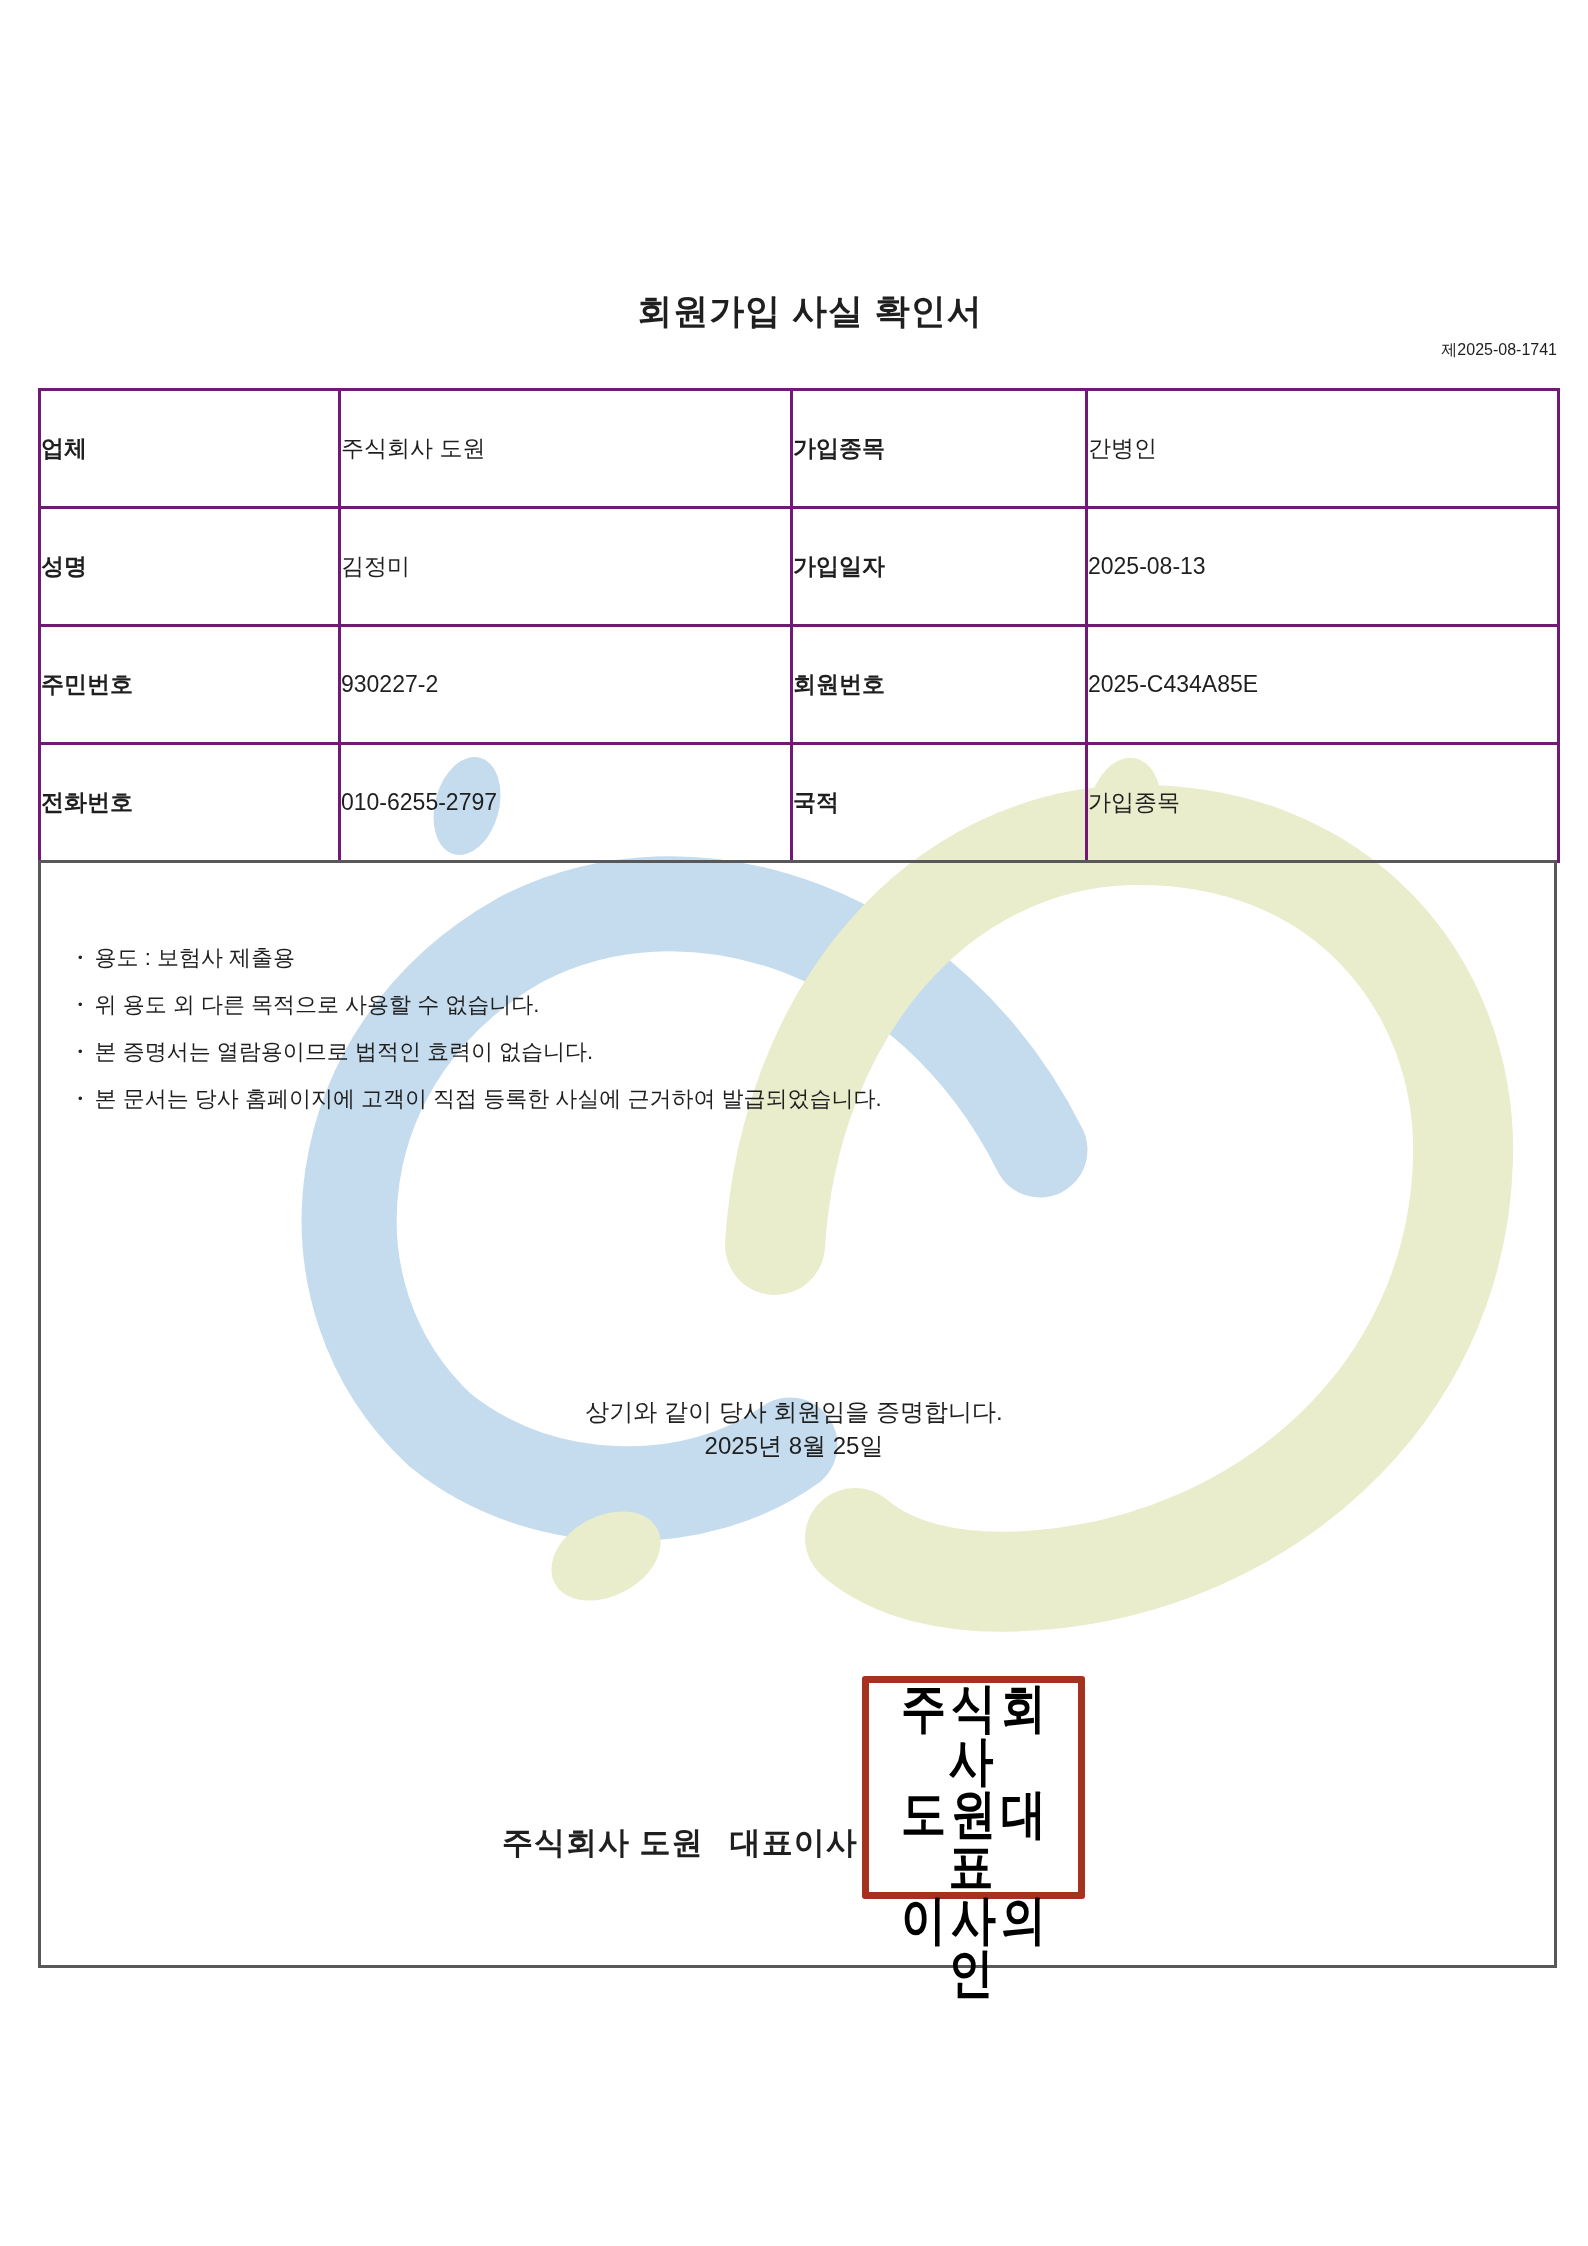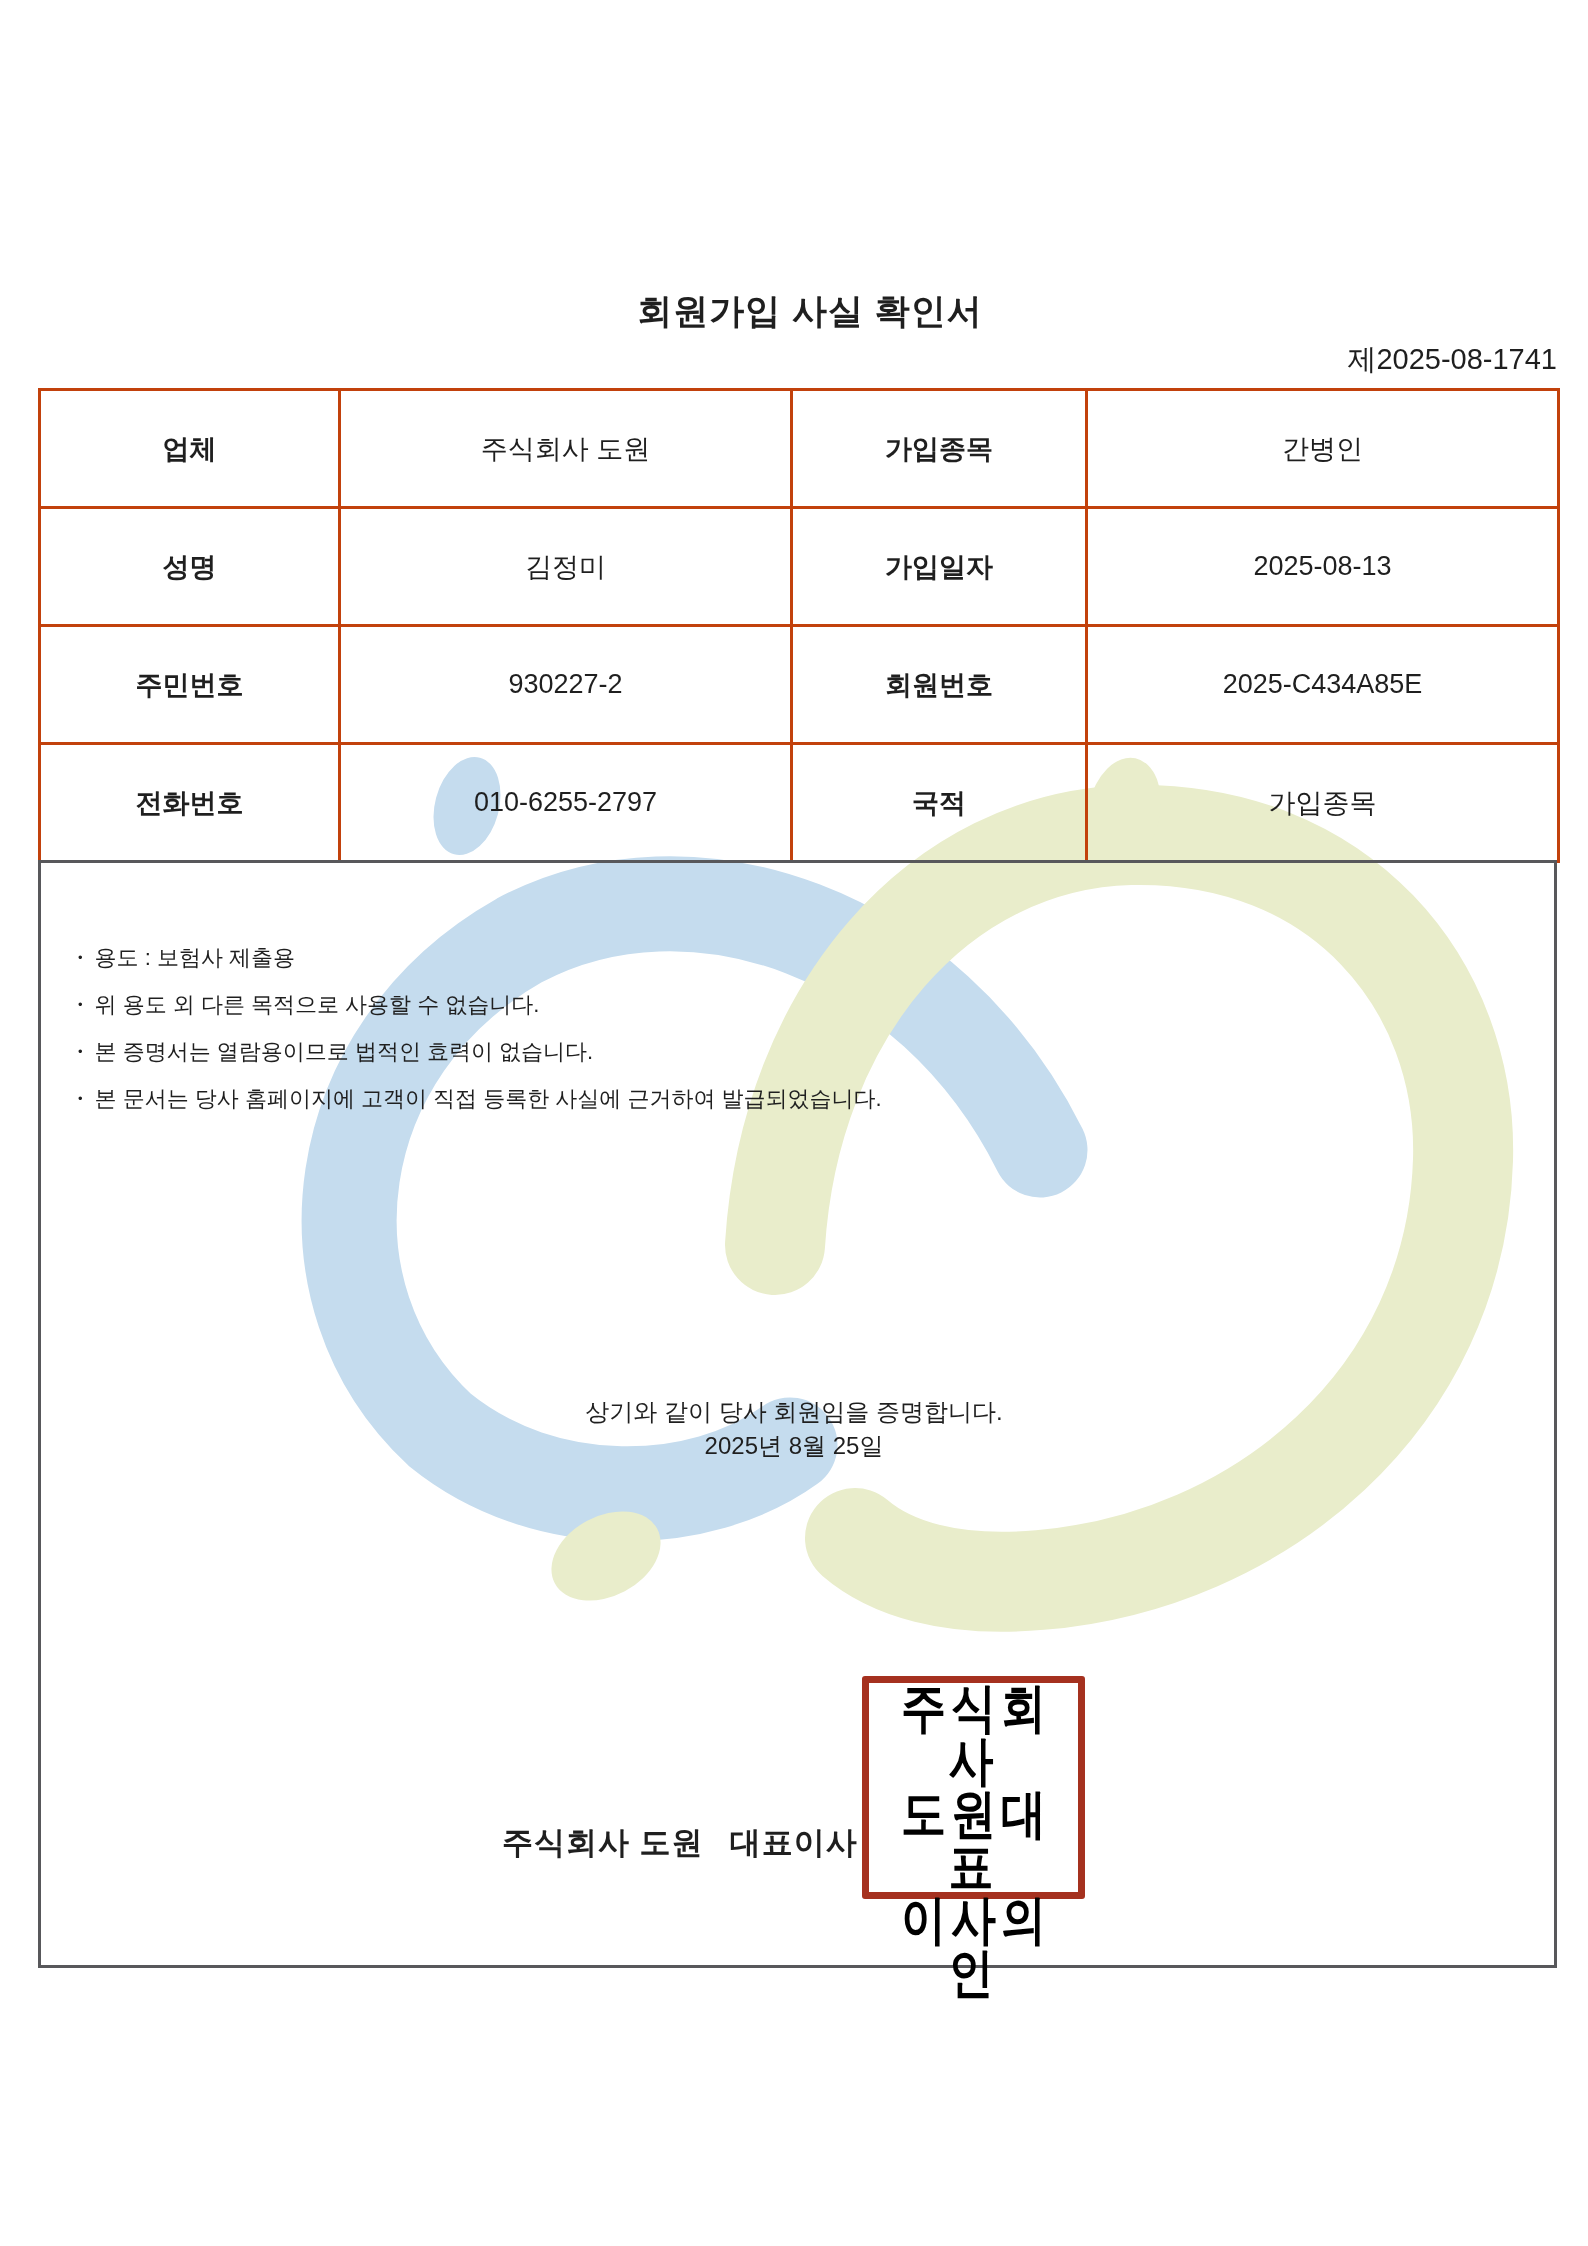--- a/index.html
+++ b/index.html
@@ -1,25 +1,25 @@
 <!DOCTYPE html>
 <html><head>
 <meta charset="utf-8">
 <style>
   html,body{margin:0;padding:0;background:#fff;}
   .page{position:relative;width:1588px;height:2246px;background:#fff;
         font-family:"Liberation Sans",sans-serif;color:#1F1F1F;overflow:hidden;}
   .watermark{position:absolute;left:0;top:0;z-index:0;}
   .title{position:absolute;top:272px;left:0;width:100%;text-align:center;
          font-size:35px;font-weight:700;margin:16px;letter-spacing:1px;z-index:1;}
-  .docnum{position:absolute;top:340px;right:31px;font-size:29px;z-index:1;}
+  .docnum{position:absolute;top:340px;right:31px;font-size:16px;z-index:1;}
   .info-table{position:absolute;left:38px;top:388px;width:1519px;height:475px;
               border-collapse:collapse;table-layout:fixed;z-index:1;}
-  .info-table td{border:3px solid #c2410c;text-align:center;vertical-align:middle;
-                 font-size:27px;padding:0;background:transparent;}
+  .info-table td{border:3px solid #701a75;vertical-align:middle;
+                 font-size:23px;padding:0;background:transparent;}
   .info-table td.lbl{font-weight:700;}
   .notes-box{position:absolute;left:38px;top:860px;width:1519px;height:1108px;
              border:3px solid #58585B;box-sizing:border-box;z-index:1;
              padding:82px 40px 0 37px;background:transparent;}
   .note-line{display:flex;align-items:center;font-size:22px;line-height:26px;margin-bottom:21px;}
   .bullet{font-size:13px;margin-right:12px;flex:0 0 auto;}
   .cert{position:absolute;top:1379px;left:0;width:100%;text-align:center;
         font-size:24px;line-height:34px;z-index:2;margin-top:16px;}
   .signature{position:absolute;left:502px;top:1822px;font-size:31px;font-weight:700;
              z-index:2;display:flex;gap:26px;letter-spacing:1px;}

